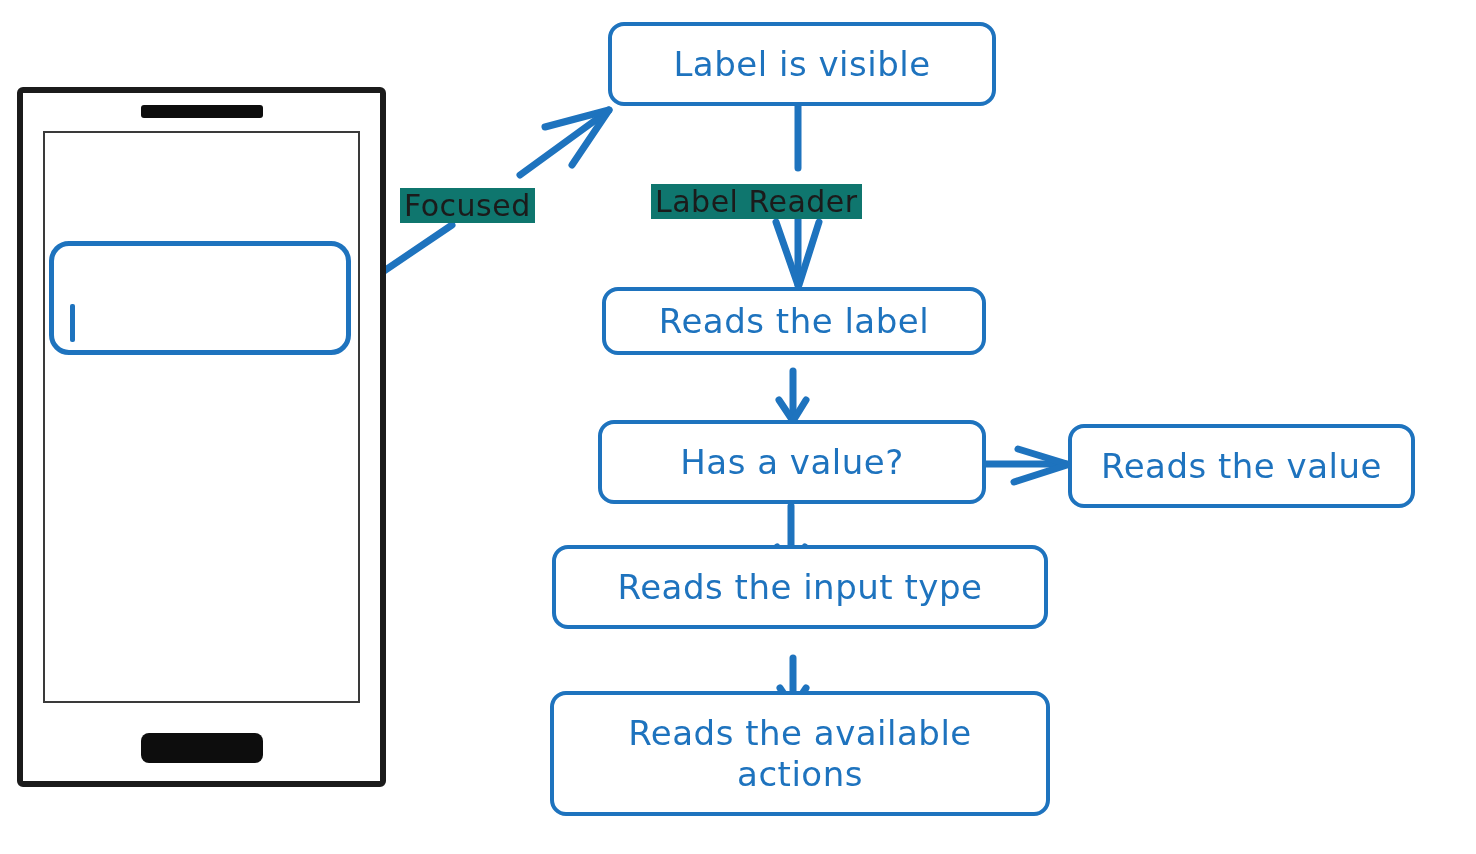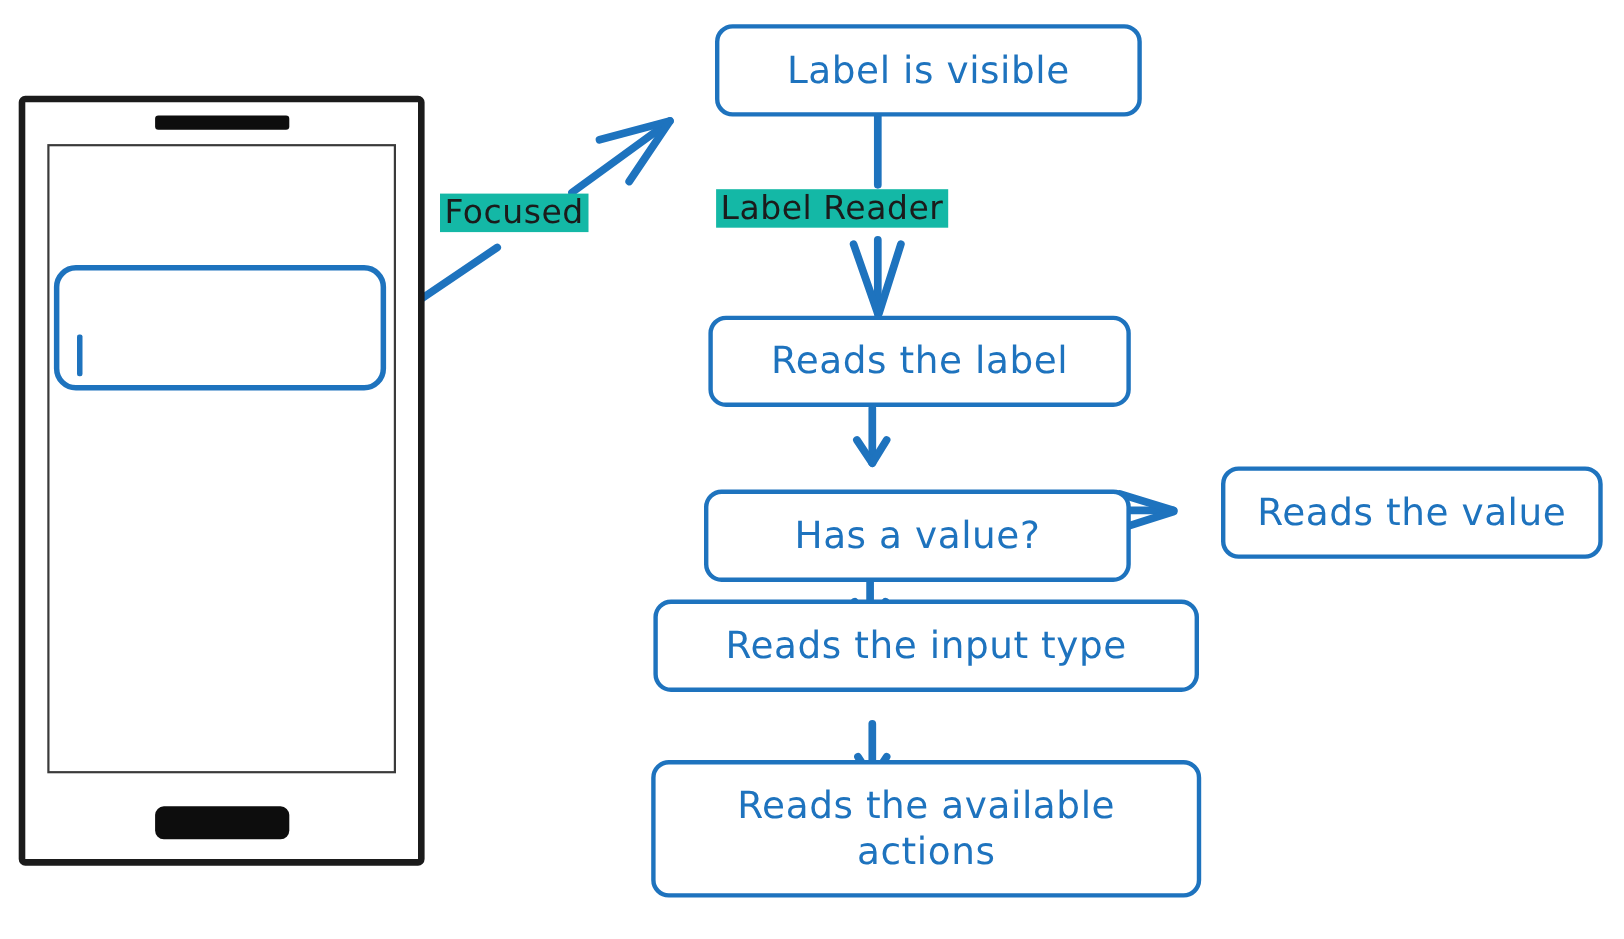--- a/index.html
+++ b/index.html
@@ -35,33 +35,33 @@
     justify-content: center;
     text-align: center;
     color: var(--accent, #1e73be);
     font-family: "DejaVu Sans", sans-serif;
     font-size: 34px;
     font-weight: 400;
     letter-spacing: 0.5px;
     line-height: 1.18;
     padding: 4px 14px;
     white-space: pre-line;
-    margin-left: 42px;
   }
 
   
   .edge-label {
     position: absolute;
     color: #1b1b1b;
     font-family: "DejaVu Sans", sans-serif;
     font-size: 30px;
     letter-spacing: 0.5px;
     white-space: nowrap;
-    background: #14b8a6;
+    background: #0f766e;
     padding: 0 4px;
+    margin-top: 12px;
   }
 
   
   #phone-mockup {
     position: absolute;
     left: 17px;
     top: 87px;
     width: 369px;
     height: 700px;
     box-sizing: border-box;
@@ -216,23 +216,23 @@
 <div id="phone-mockup">
   <div id="phone-speaker"></div>
   <div id="phone-screen"></div>
   <div id="phone-home-indicator"></div>
 </div>
 <div id="focused-field-ring"></div>
 <div id="text-cursor"></div>
 
 <div class="node" id="node-label-visible" style="left: 608px; top: 22px; width: 388px; height: 84px; --accent: #1e73be;">Label is visible</div>
 
-<div class="node" id="node-reads-label" style="left: 602px; top: 287px; width: 384px; height: 83px; --accent: #1e73be;">Reads the label</div>
-
-<div class="node" id="node-has-value" style="left: 598px; top: 445px; width: 388px; height: 84px; --accent: #1e73be;">Has a value?</div>
+<div class="node" id="node-reads-label" style="left: 602px; top: 287px; width: 384px; height: 68px; --accent: #1e73be;">Reads the label</div>
+
+<div class="node" id="node-has-value" style="left: 598px; top: 420px; width: 388px; height: 84px; --accent: #1e73be;">Has a value?</div>
 
 <div class="node" id="node-reads-value" style="left: 1068px; top: 424px; width: 347px; height: 84px; --accent: #1e73be;">Reads the value</div>
 
 <div class="node" id="node-reads-input-type" style="left: 552px; top: 545px; width: 496px; height: 84px; --accent: #1e73be;">Reads the input type</div>
 
 <div class="node" id="node-reads-actions" style="left: 550px; top: 691px; width: 500px; height: 125px; --accent: #1e73be;">Reads the available actions</div>
 
 <div class="edge-label" id="label-focused" style="left:400px; top:176px;">Focused</div>
 
 <div class="edge-label" id="label-screen-reader" style="left:651px; top:172px;">Label Reader</div>

